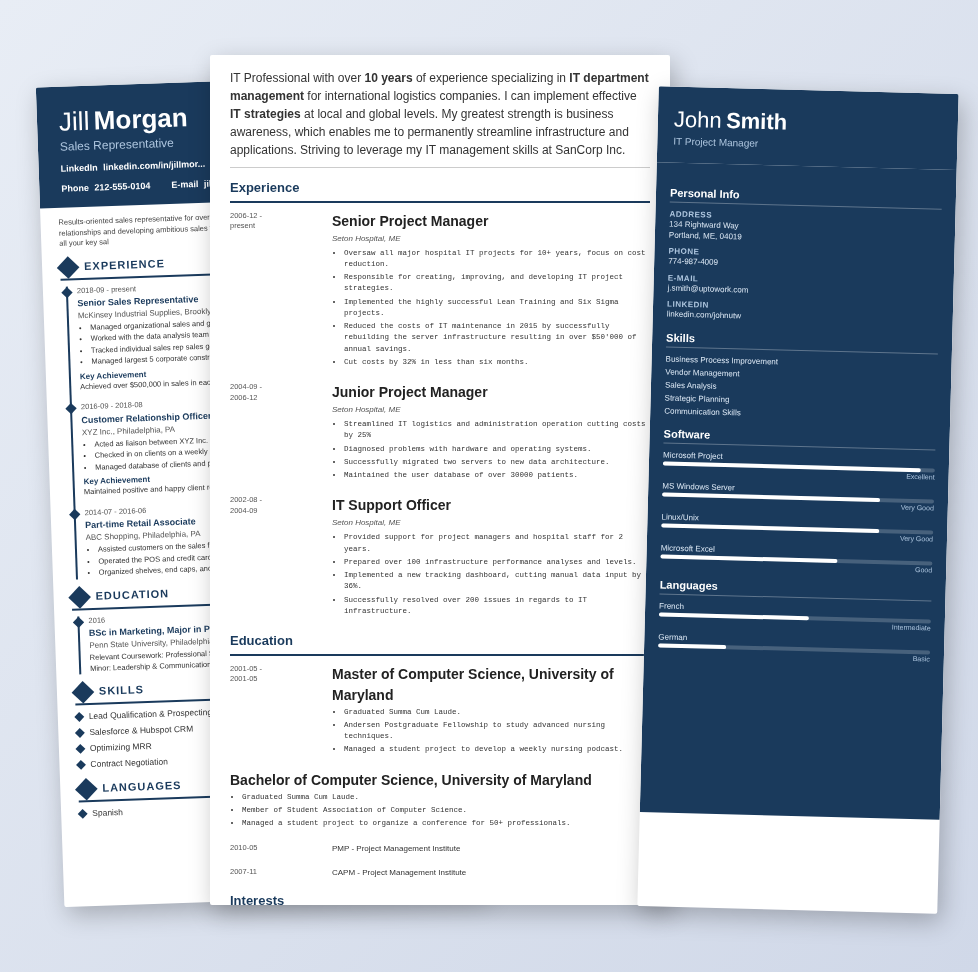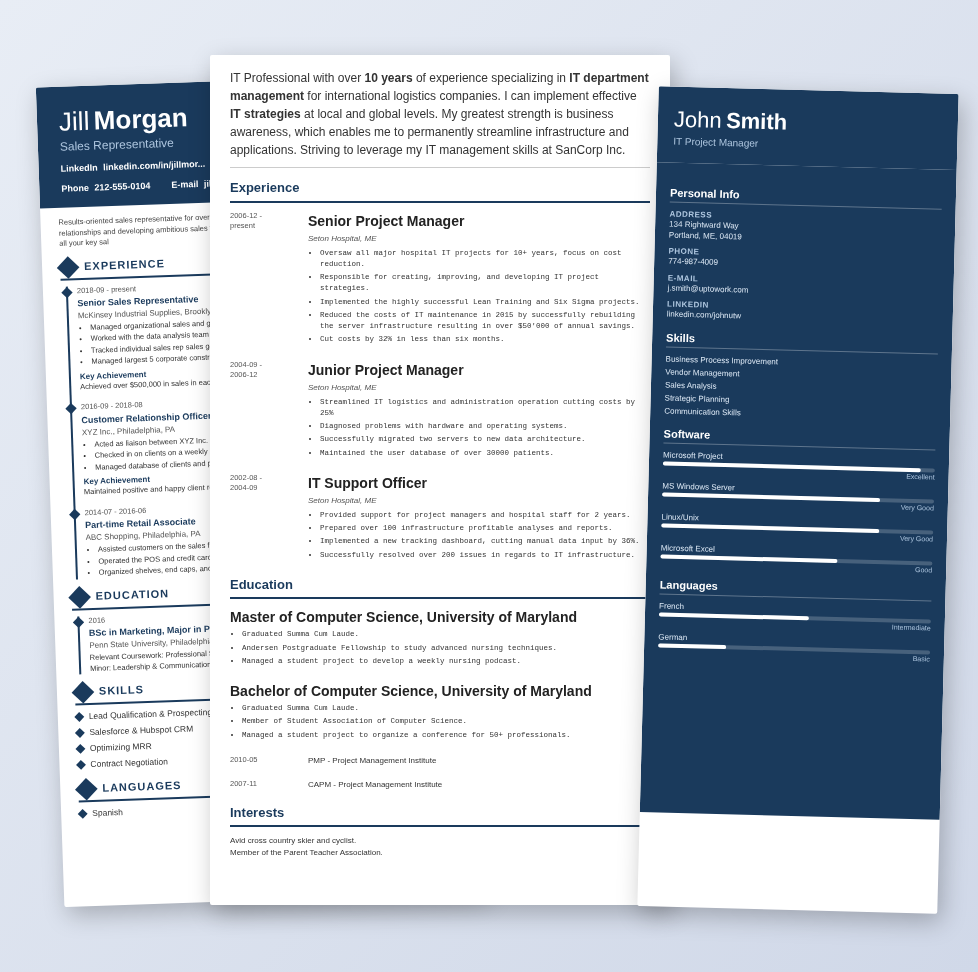--- a/index.html
+++ b/index.html
@@ -197,21 +197,21 @@
       font-weight: 700;
       color: #1a3a5c;
       border-bottom: 2px solid #1a3a5c;
       padding-bottom: 3px;
       margin: 10px 0 8px;
       text-transform: capitalize;
     }
 
     .mid-exp-item {
       display: flex;
-      gap: 8px;
+      gap: 32px;
       margin-bottom: 12px;
     }
     .mid-date-col {
       width: 70px;
       flex-shrink: 0;
       font-size: 7.5px;
       color: #555;
       line-height: 1.4;
     }
     .mid-content-col { flex: 1; }
@@ -532,30 +532,34 @@
     <div class="mid-exp-item">
       <div class="mid-date-col">
         <div>2002-08 -</div>
         <div>2004-09</div>
       </div>
       <div class="mid-content-col">
         <div class="mid-job-title">IT Support Officer</div>
         <div class="mid-company">Seton Hospital, ME</div>
         <ul class="mid-bullets">
           <li>Provided support for project managers and hospital staff for 2 years.</li>
-          <li>Prepared over 100 infrastructure profitable analyses and reports.</li>
+          <li>Prepared over 100 infrastructure performance analyses and levels.</li>
           <li>Implemented a new tracking dashboard, cutting manual data input by 36%.</li>
           <li>Successfully resolved over 200 issues in regards to IT infrastructure.</li>
         </ul>
       </div>
     </div>
 
     <div class="section-title-mid">Education</div>
 
     <div class="mid-exp-item">
+      <div class="mid-date-col">
+        <div>2001-05 -</div>
+        <div>2001-05</div>
+      </div>
       <div class="mid-content-col">
         <div class="mid-job-title">Master of Computer Science, University of Maryland</div>
         <ul class="mid-bullets">
           <li>Graduated Summa Cum Laude.</li>
           <li>Andersen Postgraduate Fellowship to study advanced nursing techniques.</li>
           <li>Managed a student project to develop a weekly nursing podcast.</li>
         </ul>
       </div>
     </div>
 

